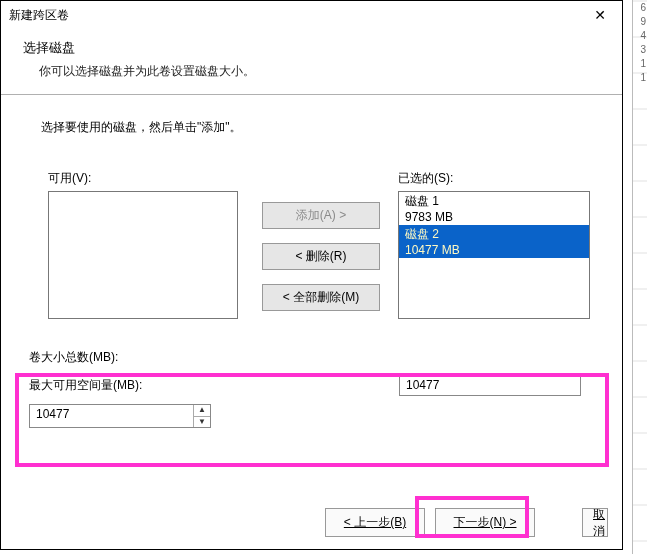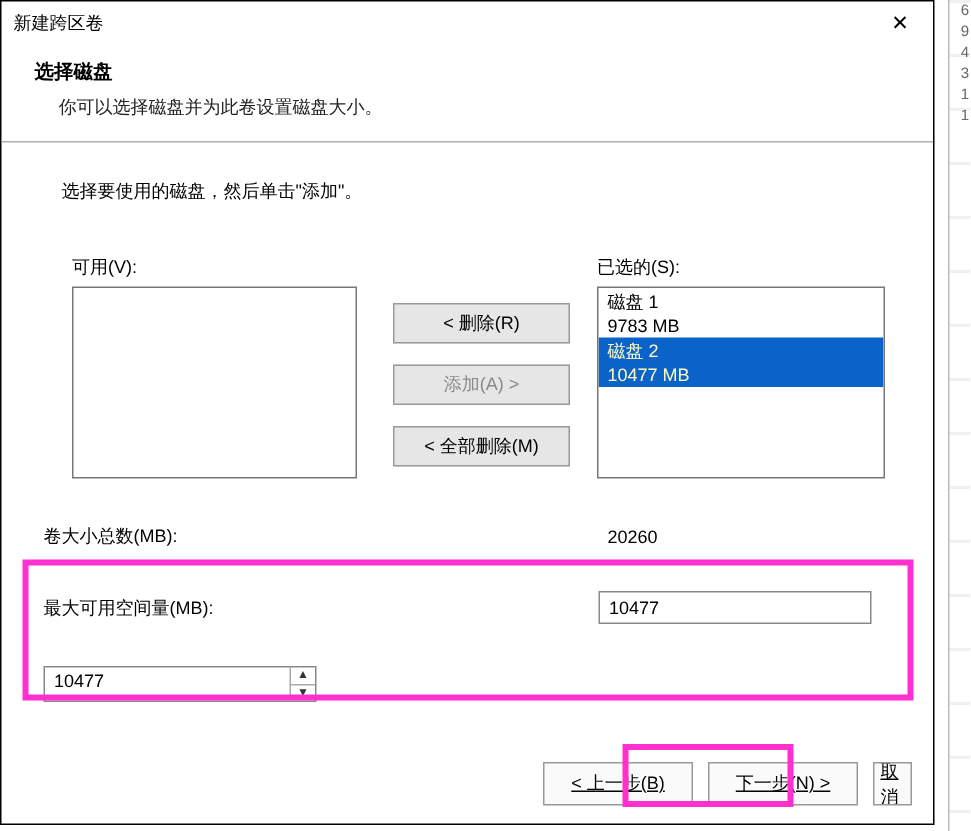--- a/index.html
+++ b/index.html
@@ -51,21 +51,21 @@
   .titlebar .title { flex: 1; }
   .titlebar .close {
     width: 44px; height: 28px;
     display: flex; align-items: center; justify-content: center;
     font-size: 14px;
   }
   .header {
     padding: 10px 22px 14px 22px;
     border-bottom: 1px solid #b0b0b0;
   }
-  .header .h1 { font-size: 13px; font-weight: 700; margin-bottom: 6px; }
+  .header .h1 { font-size: 13px; font-weight: 400; margin-bottom: 6px; }
   .header .h2 { font-size: 12px; padding-left: 16px; color:#222;font-family:Liberation Serif, serif; }
 
   .body {
     padding: 18px 28px 0 28px;
     position: relative;
   }
   .instr { margin: 6px 12px 34px 12px; }
 
   .dual {
     display: flex;
@@ -122,21 +122,21 @@
     width: 594px; height: 94px;
   }
   .pink-next {
     left: 414px; top: 495px;
     width: 114px; height: 42px;
   }
 
   .kv {
     display: flex;
     align-items: center;
-    margin-top: 28px;
+    margin-top: 8px;
   }
   .kv.first { margin-top: 30px; }
   .kv .k { width: 370px; }
   .kv .v-input {
     width: 182px;
     height: 22px;
     border: 1px solid #888;
     padding: 1px 6px;
     font-size: 12px;
     box-sizing: border-box;
@@ -162,22 +162,23 @@
   }
   .spin .ar:first-child { border-bottom:1px solid #aaa; }
 
   .footer {
     position: absolute;
     bottom: 12px; right: 14px;
     display: flex; gap: 10px; text-decoration: underline;
   }
   .footer .btn { width: 100px; height: 29px; background:#fafafa; }
   .footer .btn.cancel-cut {
-    width: 20px; overflow: hidden; justify-content:flex-end;
+    width: 20px; overflow: hidden; justify-content:center;
     padding-left:16px;
+    margin-left:37px;
   }
 </style>
 </head>
 <body>
 
 <div class="screen">
 
   <div class="side-marks">
     <span class="sm6">6</span>
     <span class="sm9">9</span>
@@ -206,25 +207,25 @@
       <div class="instr">选择要使用的磁盘，然后单击"添加"。</div>
 
       <div class="dual">
         <div class="col-left">
           <div class="lbl">可用(V):</div>
           <div class="listbox"></div>
         </div>
 
         <div class="col-mid">
           <div style="height:18px"></div>
+          <div class="btn disabled">
+            <span>添加(A) &gt;</span>
+          </div>
           <div class="btn">
             <span>&lt; 删除(R)</span>
-          </div>
-          <div class="btn disabled">
-            <span>添加(A) &gt;</span>
           </div>
           <div class="btn">
             <span>&lt; 全部删除(M)</span>
           </div>
         </div>
 
         <div class="col-right">
           <div class="lbl">已选的(S):</div>
           <div class="listbox sel">
             <div class="li-row">
@@ -234,21 +235,20 @@
             <div class="li-row selected">
               <span>磁盘 2</span>
               <span>10477 MB</span>
             </div>
           </div>
         </div>
       </div>
 
       <div class="kv first">
         <div class="k">卷大小总数(MB):</div>
-        <div class="v-static">20260</div>
       </div>
 
       <div class="kv">
         <div class="k">最大可用空间量(MB):</div>
         <div class="v-input">
           <span>10477</span>
         </div>
       </div>
 
       <div class="kv">

